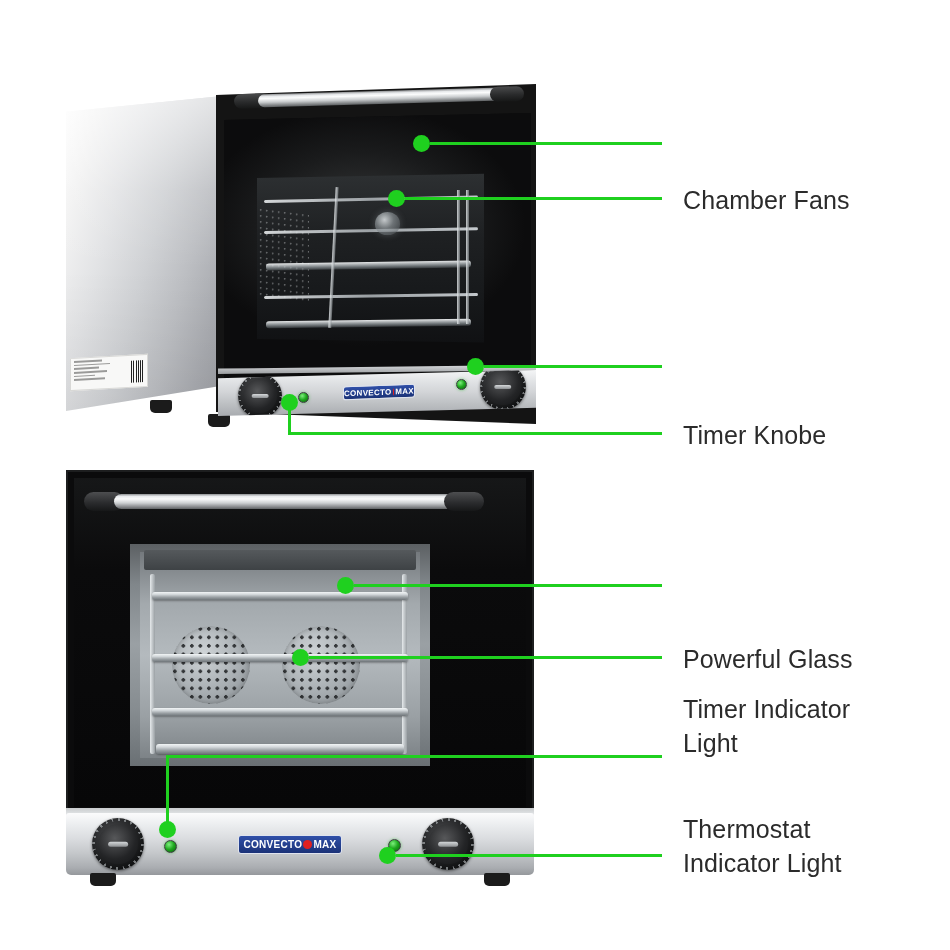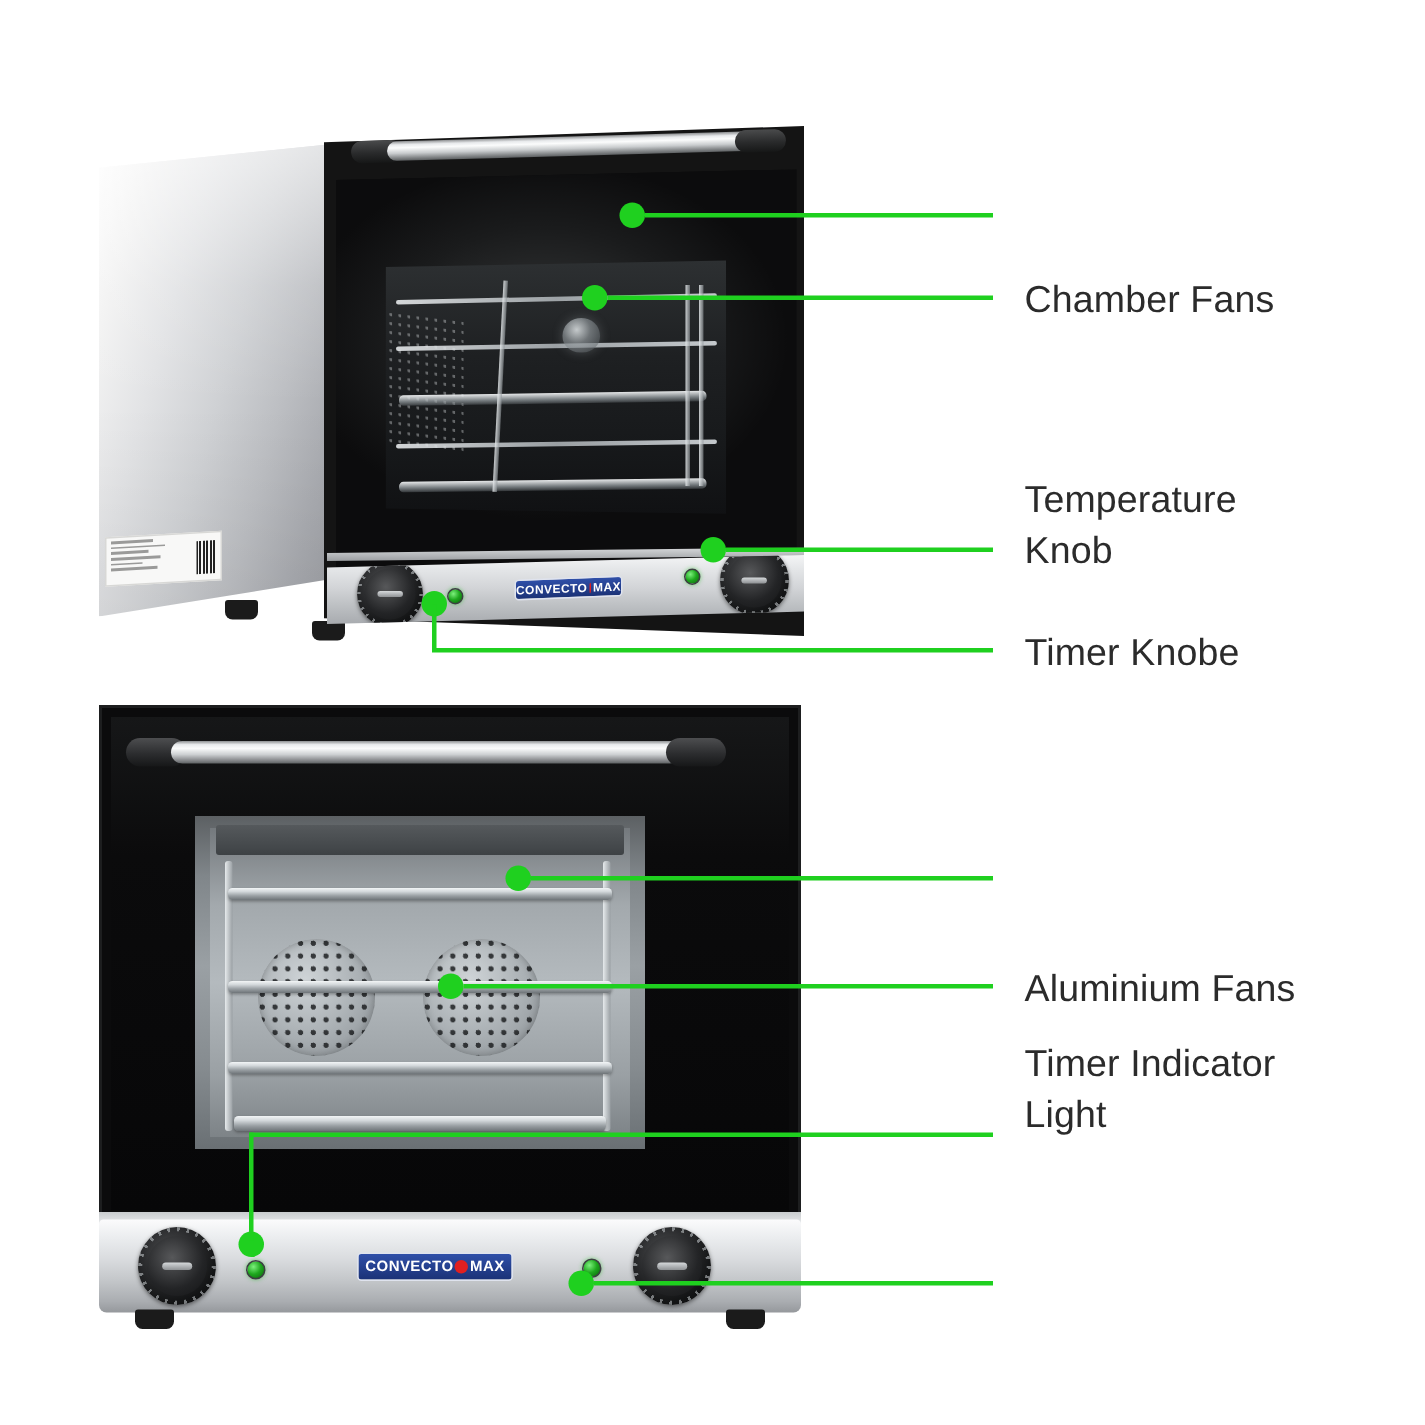--- a/index.html
+++ b/index.html
@@ -515,25 +515,25 @@
   <div class="dot" style="left:159px; top:821px;"></div>
   <div class="leader leader-v" style="left:166px; top:755px; height:72px;"></div>
   <div class="leader leader-h" style="left:166px; top:755px; width:496px;"></div>
 
   <div class="dot" style="left:379px; top:847px;"></div>
   <div class="leader leader-h" style="left:396px; top:854px; width:266px;"></div>
 
 
   <div class="callout-label" style="left:683px; top:183px;">Chamber Fans</div>
 
-  <div class="callout-label" style="left:683px; top:316px;">Temperature
-Knob</div>
 
   <div class="callout-label" style="left:683px; top:418px;">Timer Knobe</div>
 
 
-  <div class="callout-label" style="left:683px; top:642px;">Aluminium Fans</div>
+  <div class="callout-label" style="left:683px; top:642px;">Powerful Glass</div>
 
   <div class="callout-label" style="left:683px; top:692px;">Timer Indicator
 Light</div>
 
+  <div class="callout-label" style="left:683px; top:812px;">Thermostat
+Indicator Light</div>
 
 </div>
 
 </body></html>

